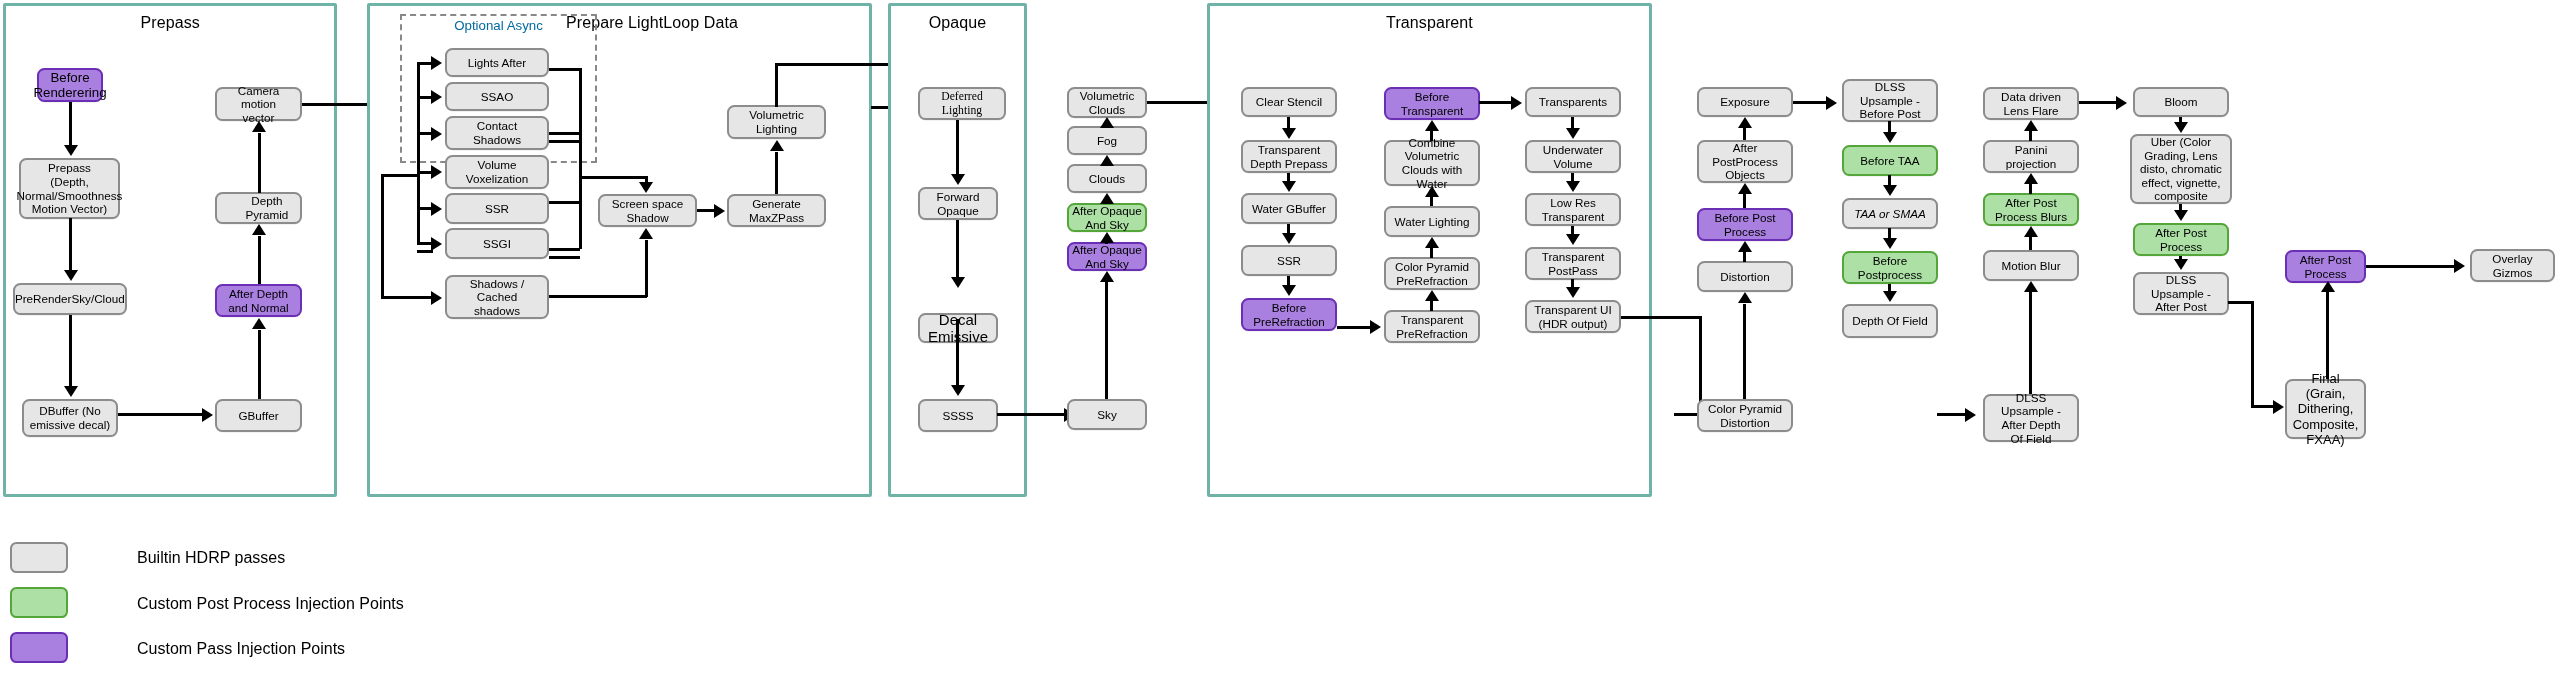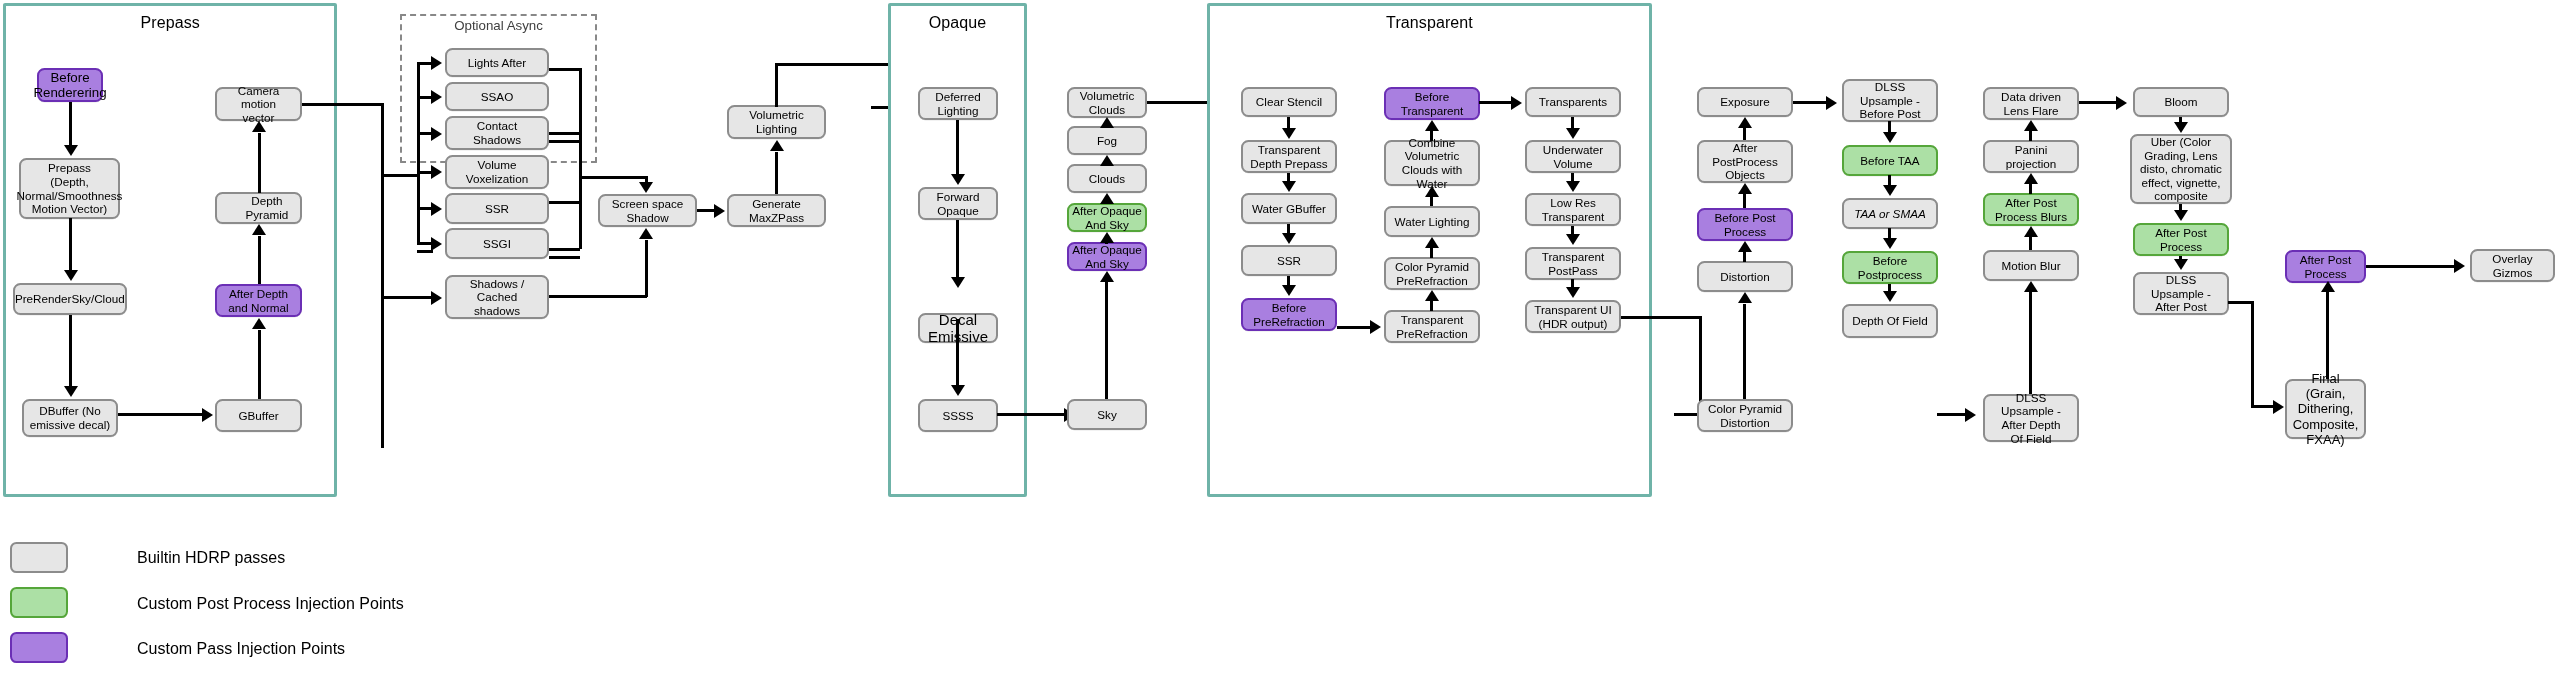--- a/index.html
+++ b/index.html
@@ -42,21 +42,21 @@
     border: 2.1px dashed #888888;
     border-radius: 1.1px;
     background: transparent;
   }
   .dashgroup-title {
     position: absolute;
     left: 0; right: 0;
     top: 5.3px;
     text-align: center;
     font-size: 13.3px;
-    color: #404040;
+    color: #0369a1;
   }
 
   
   .node {
     position: absolute;
     display: flex;
     align-items: center;
     justify-content: center;
     text-align: center;
     border-radius: 7.4px;
@@ -175,20 +175,23 @@
 
   <div class="vline" style="left:258px; top:236px; height:48px;"></div>
   <div class="arrow up" style="left:252px; top:224px;"></div>
 
   <div class="vline" style="left:258px; top:133px; height:60px;"></div>
   <div class="arrow up" style="left:252px; top:121px;"></div>
 
   <div class="hline" style="left:302px; top:103px; width:81px;"></div>
   <div class="vline" style="left:381px; top:103px; height:345px;"></div>
 
+  <div class="group" style="left:367px; top:3.2px; width:505px; height:494px;">
+    <div class="group-title" style="left:149px; right:auto; width:266px;">Prepare LightLoop Data</div>
+  </div>
 
   <div class="dashgroup" style="left:400px; top:14.3px; width:197px; height:149px;">
   </div>
   <div class="dashgroup-title" style="left:400px; top:18px; width:197px;">Optional Async</div>
 
   <div class="node builtin" style="left:445px; top:48px; width:104px; height:29px; font-size:11.7px;">Lights After</div>
   <div class="node builtin" style="left:445px; top:82px; width:104px; height:29px; font-size:11.7px;">SSAO</div>
   <div class="node builtin" style="left:445px; top:116px; width:104px; height:34px; font-size:11.7px;">Contact
 Shadows</div>
   <div class="node builtin" style="left:445px; top:155px; width:104px; height:34px; font-size:11.7px;">Volume
@@ -251,21 +254,21 @@
   <div class="vline" style="left:775px; top:63px; height:44px;"></div>
   <div class="hline" style="left:775px; top:63px; width:123px;"></div>
   <div class="vline" style="left:896px; top:63px; height:45px;"></div>
   <div class="hline" style="left:871px; top:106px; width:37px;"></div>
   <div class="arrow right" style="left:905px; top:101px;"></div>
 
   <div class="group" style="left:888px; top:3.2px; width:139px; height:494px;">
     <div class="group-title">Opaque</div>
   </div>
 
-  <div class="node builtin" style="left:918px; top:87px; width:80px; height:33px; font-size:11.7px;">Deferred
+  <div class="node builtin" style="left:918px; top:87px; width:88px; height:33px; font-size:11.7px;font-family:Liberation Serif, serif;">Deferred
 Lighting</div>
   <div class="node builtin" style="left:918px; top:187px; width:80px; height:33px; font-size:11.7px;">Forward
 Opaque</div>
   <div class="node builtin" style="left:918px; top:290px; width:80px; height:30px; font-size:15px;margin-top:23px;">Decal Emissive</div>
   <div class="node builtin" style="left:918px; top:399px; width:80px; height:33px; font-size:11.7px;">SSSS</div>
 
   <div class="vline" style="left:956px; top:120px; height:55px;"></div>
   <div class="arrow down" style="left:951px; top:174px;"></div>
   <div class="vline" style="left:956px; top:220px; height:58px;"></div>
   <div class="arrow down" style="left:951px; top:277px;"></div>

